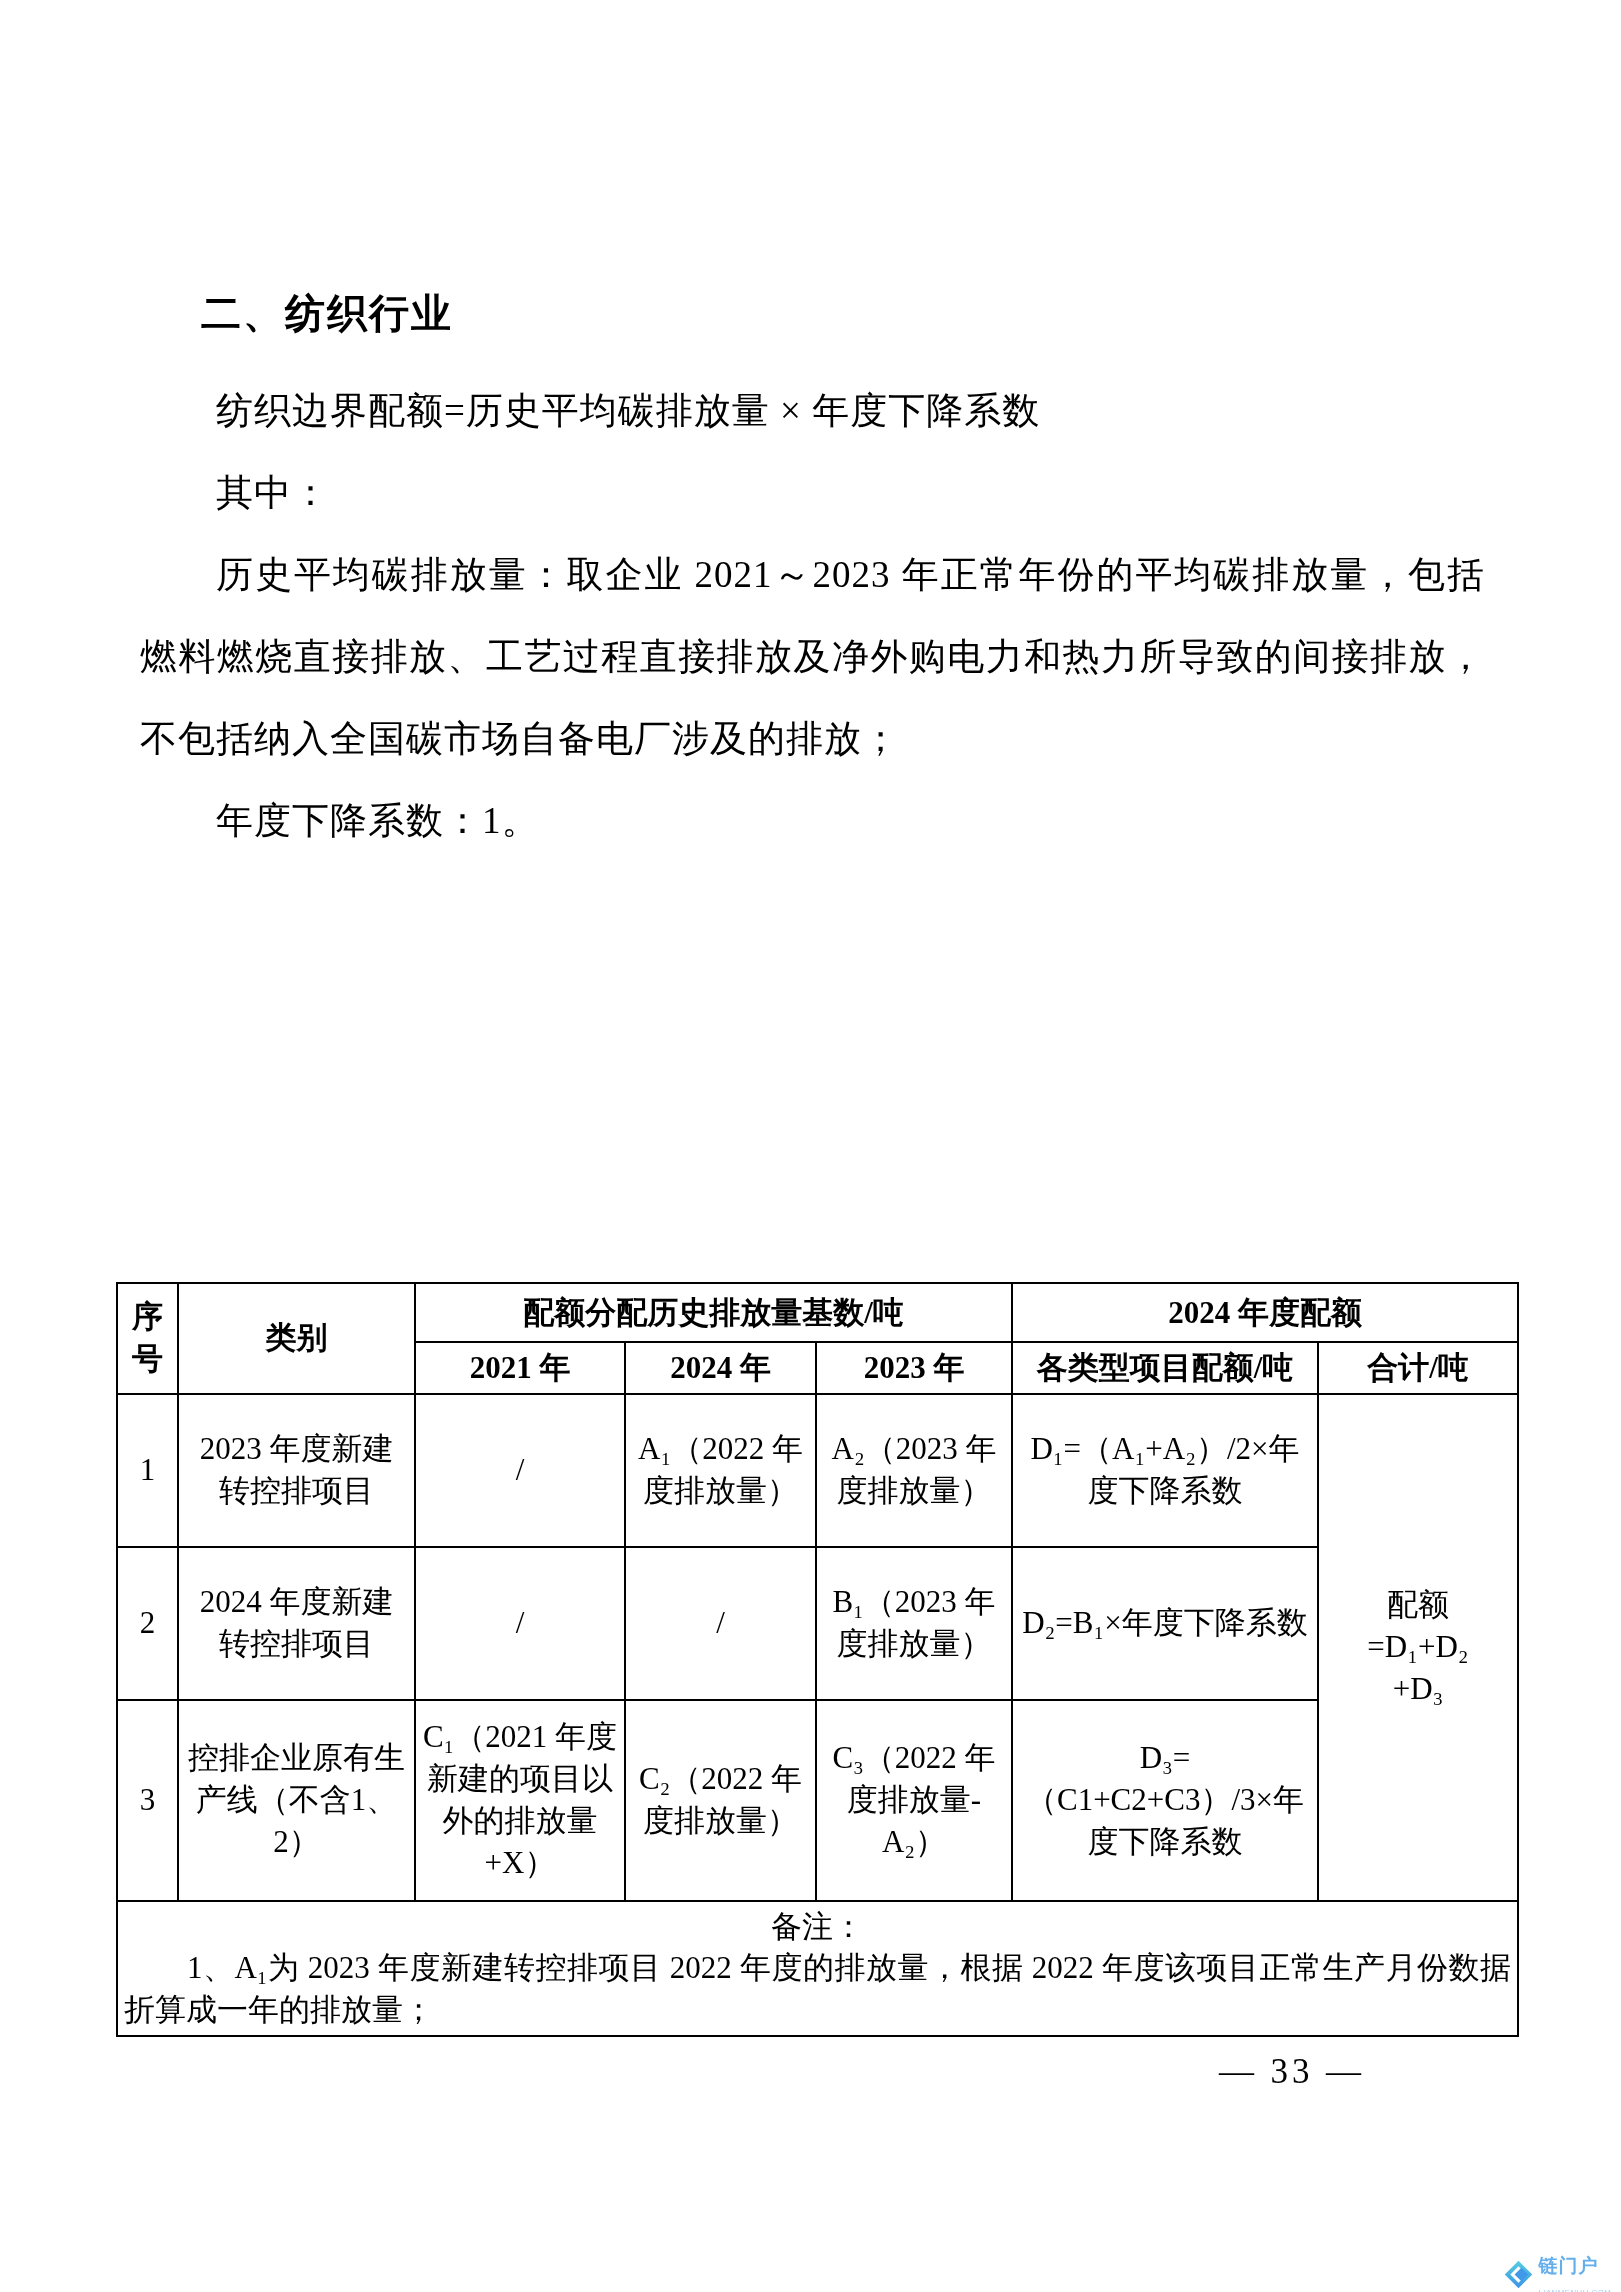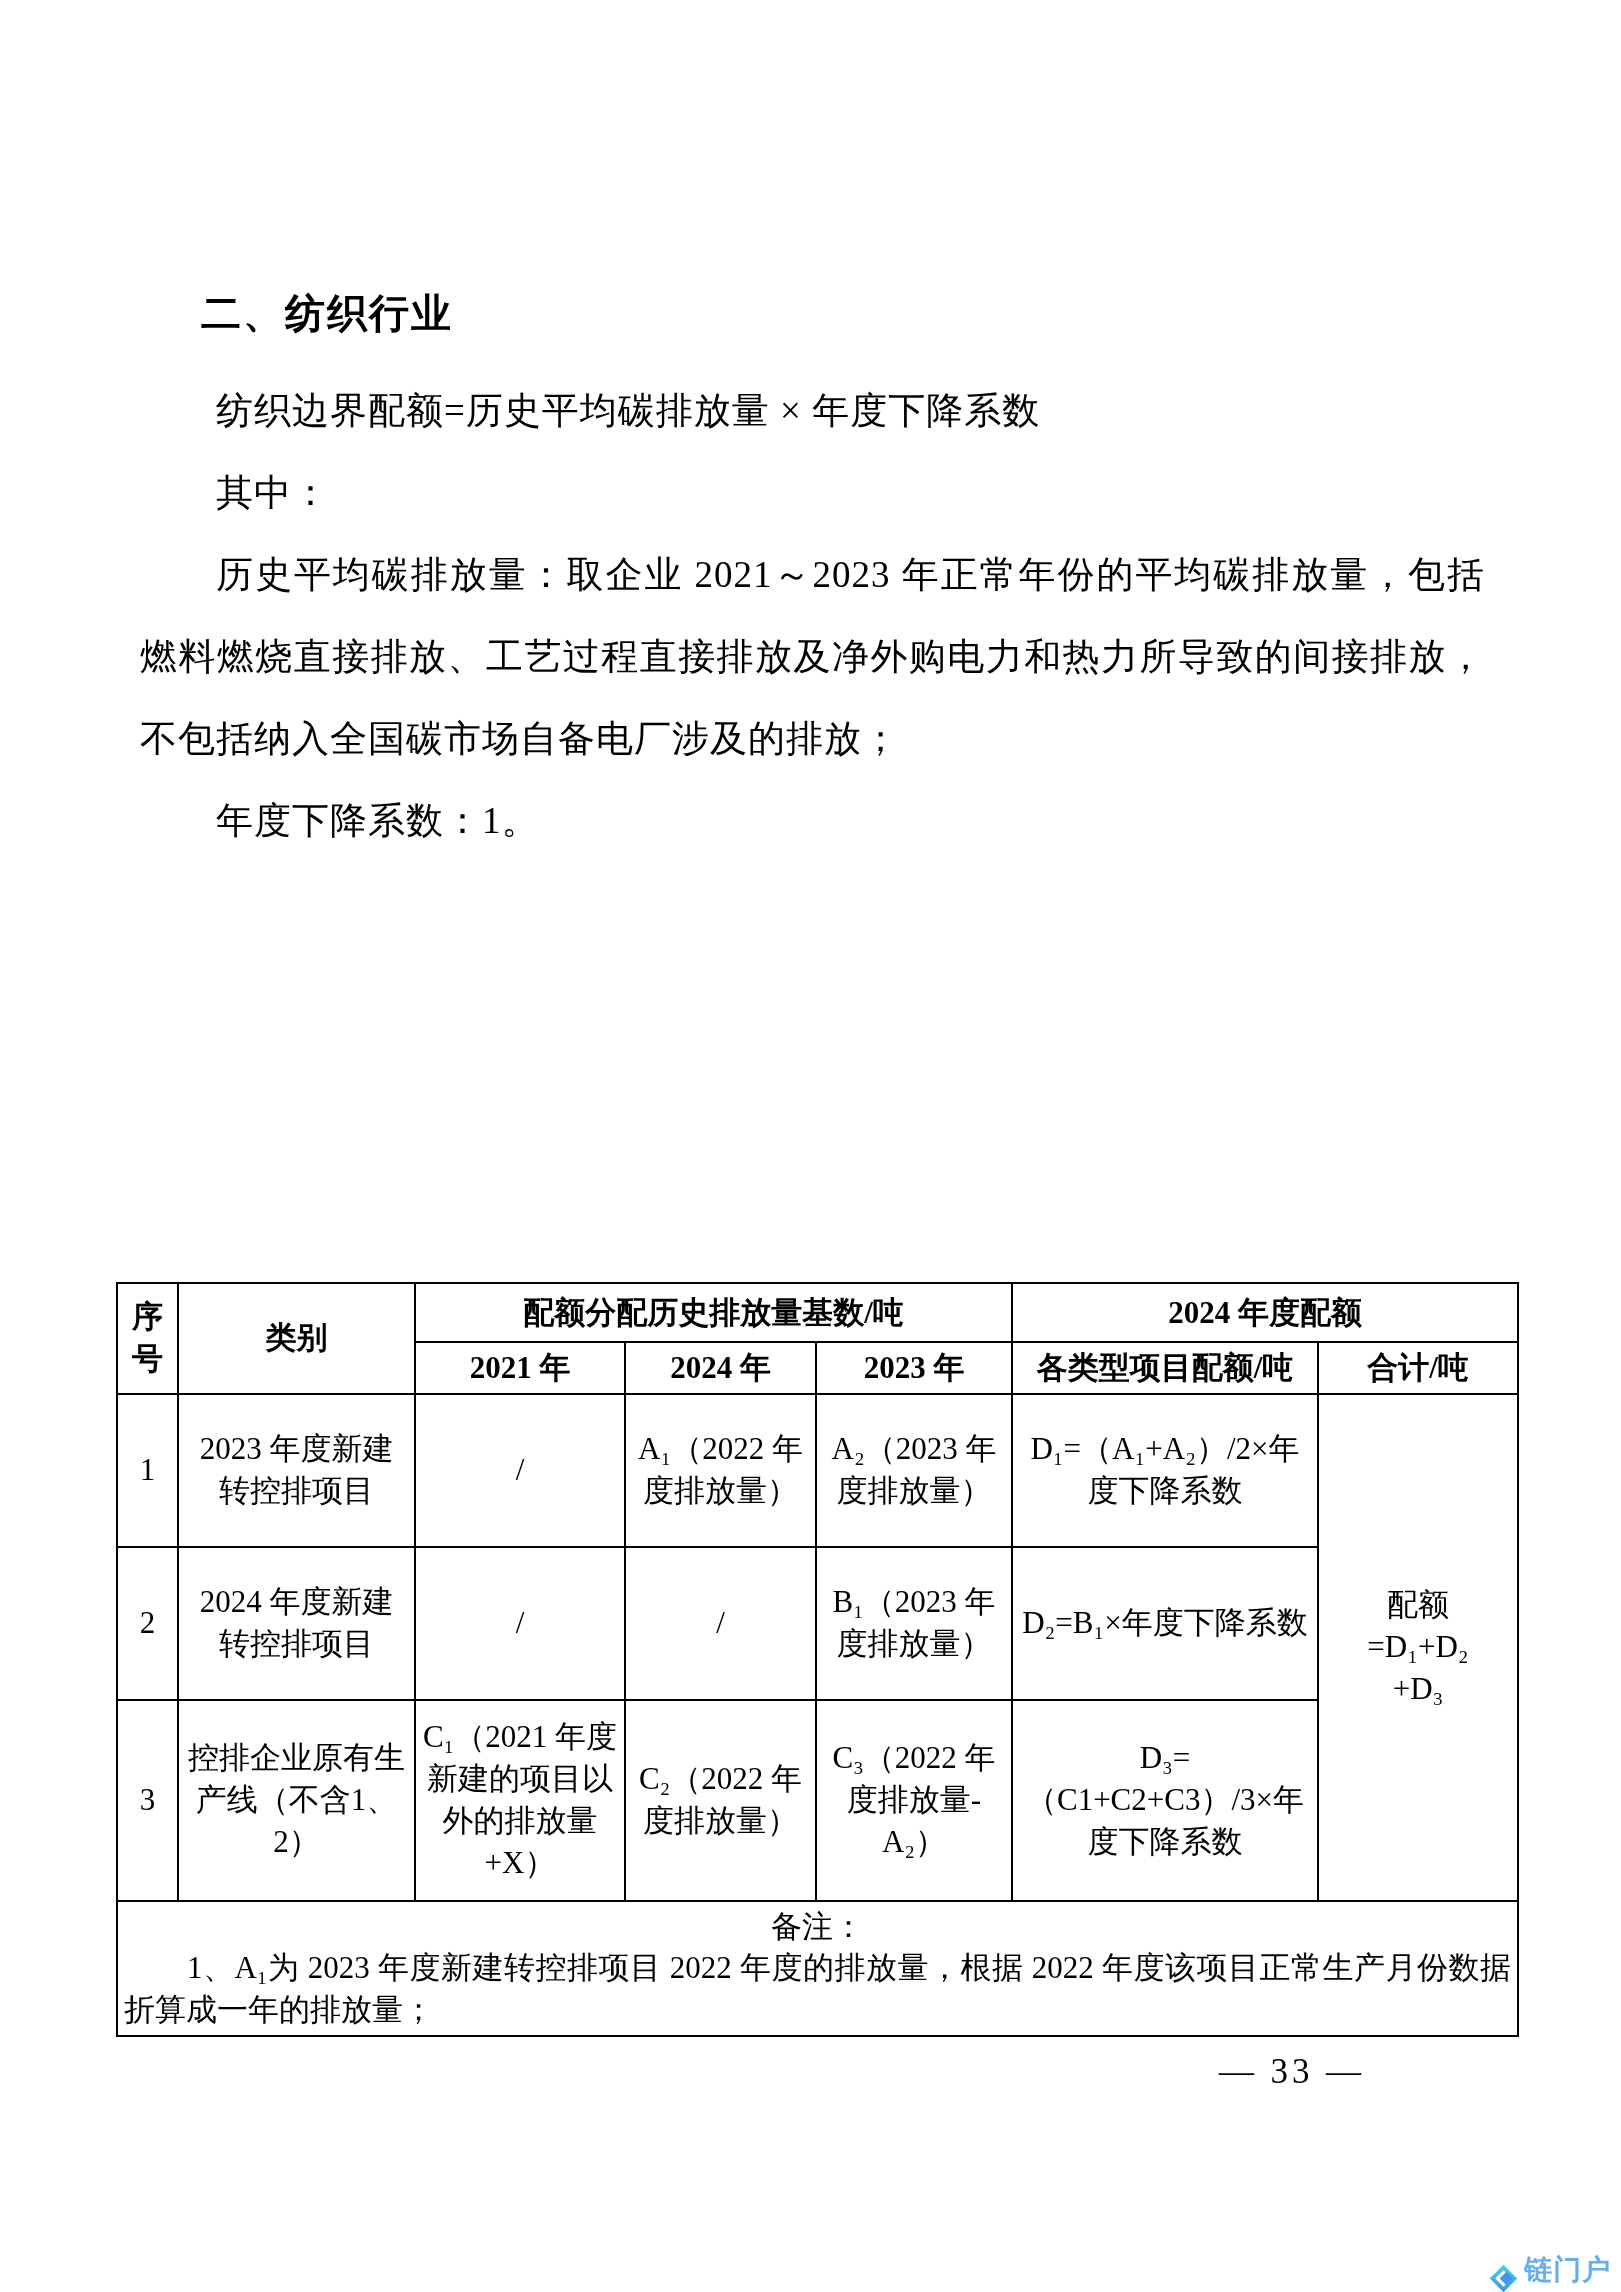--- a/index.html
+++ b/index.html
@@ -67,21 +67,21 @@
   }
   
   .watermark{
     position:absolute;right:9.8px;top:2256px;
     display:flex;align-items:center;gap:3.9px;
     opacity:.85;
   }
   .wm-text-block{display:flex;flex-direction:column;line-height:1;}
   .wm-name{
     font-family:"Liberation Sans","DejaVu Sans",sans-serif;
-    font-weight:700;font-size:28px;color:#4aa0e8;letter-spacing:1px;
+    font-weight:700;font-size:19px;color:#4aa0e8;letter-spacing:1px;
   }
   .wm-domain{
     font-family:"Liberation Sans","DejaVu Sans",sans-serif;
     font-size:7.8px;color:#8ec9f0;letter-spacing:0.5px;margin-top:14px;
   }
 </style>
 </head>
 <body>
 
 <div class="page">

